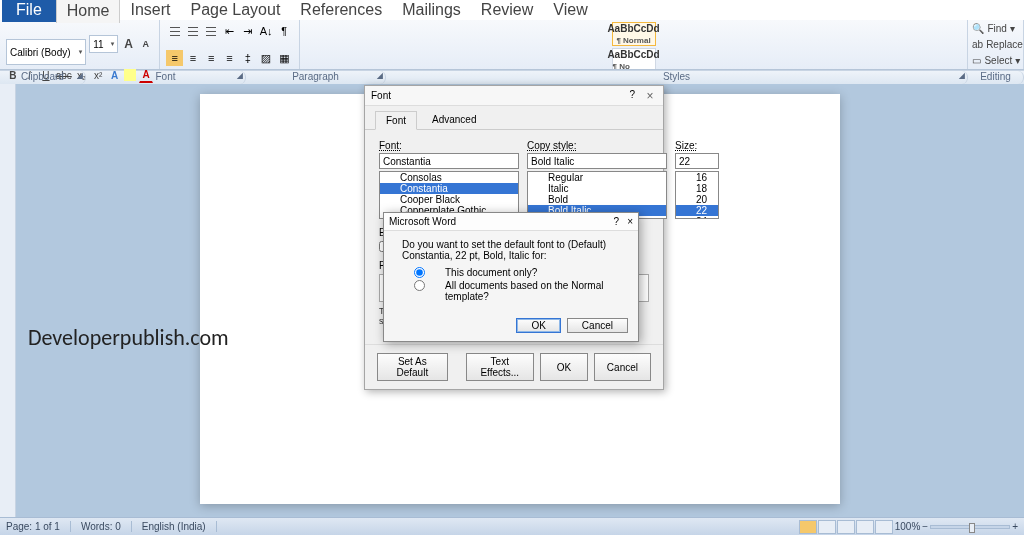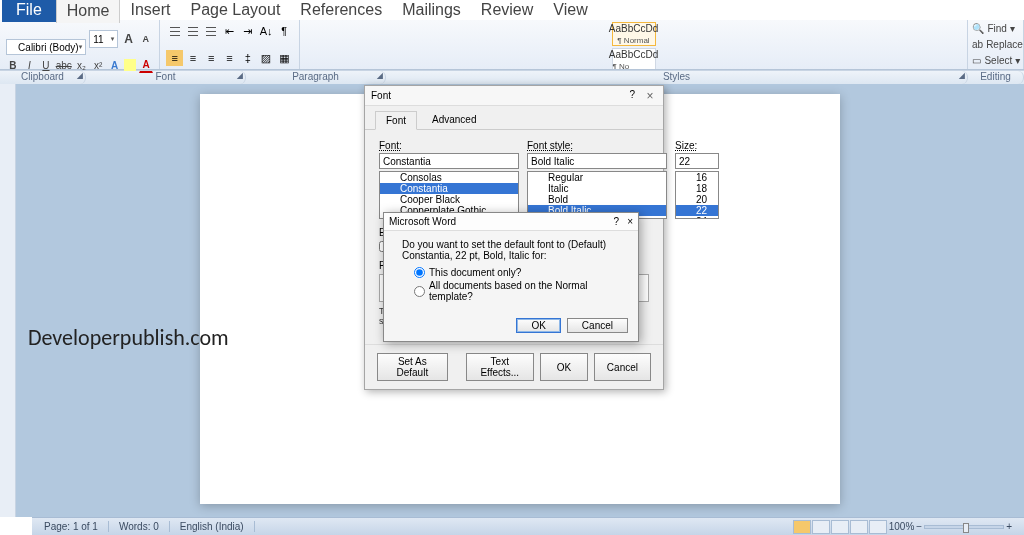--- a/index.html
+++ b/index.html
@@ -24,34 +24,34 @@
 .paste-icon::before { content: ''; position: absolute; top: -3px; left: 5px; width: 10px; height: 5px; background: #888; border-radius: 2px; }
 .clip-side { display: flex; flex-direction: column; gap: 1px; font-size: 10px; padding-top: 2px; }
 .clip-item { display: flex; align-items: center; gap: 3px; color: #444; }
 .mini-icon { width: 12px; height: 12px; display: inline-block; }
 .cut-icon { background: linear-gradient(45deg, transparent 45%, #888 45%, #888 55%, transparent 55%); }
 .copy-icon { background: #fff; border: 1px solid #888; box-shadow: 1px 1px 0 #fff, 1px 1px 0 1px #888; width: 9px; height: 10px; }
 .brush-icon { background: #f5c86b; width: 8px; height: 11px; border-radius: 0 0 3px 3px; }
 
 .font-grp { width: 160px; flex-direction: column; gap: 2px; padding: 3px 6px; }
 .font-row { display: flex; gap: 3px; align-items: center; }
-.font-name-sel { width: 90px; height: 16px; border: 1px solid #b5c5d8; background: #fff; font-size: 10px; padding: 1px 3px; display: flex; align-items: center; justify-content: flex-end; margin-top: 16px; }
+.font-name-sel { width: 90px; height: 26px; border: 1px solid #b5c5d8; background: #fff; font-size: 10px; padding: 1px 3px; display: flex; align-items: center; justify-content: space-between; margin-top: 16px; }
 .font-size-sel { width: 32px; height: 18px; border: 1px solid #b5c5d8; background: #fff; font-size: 10px; padding: 1px 3px; display: flex; align-items: center; justify-content: space-between; }
 .tiny-btn { width: 16px; height: 16px; display: flex; align-items: center; justify-content: center; font-size: 10px; color: #444; border: 1px solid transparent; }
 .dd-arrow { font-size: 7px; color: #555; }
 .Aa-grow { font-size: 12px; font-weight: bold; }
 .Aa-shrink { font-size: 9px; font-weight: bold; }
 
 .para-grp { width: 140px; flex-direction: column; gap: 2px; padding: 3px 6px; }
 .para-row { display: flex; gap: 1px; }
 .para-btn { width: 18px; height: 16px; display: flex; align-items: center; justify-content: center; border: 1px solid transparent; }
 .bullets { background-image: repeating-linear-gradient(#555 0 1px, transparent 1px 4px); width: 10px; height: 9px; }
 
 .styles-grp { flex: 1; display: flex; align-items: center; gap: 2px; padding: 2px 4px; overflow: hidden; }
-.style-chip { width: 44px; height: 42px; border: 1px solid #d0d8e4; background: #fff; display: flex; flex-direction: column; align-items: center; justify-content: center; font-size: 8px; color: #555; }
+.style-chip { width: 44px; height: 42px; border: 1px solid #d0d8e4; background: #fff; display: flex; flex-direction: column; align-items: center; justify-content: center; font-size: 8px; color: #555; font-weight: bold; }
 .style-chip .sample { font-size: 10px; color: #333; margin-bottom: 2px; }
 .style-chip.sel { border-color: #f5b83d; background: #fff8e8; }
 
 .editing-grp { width: 56px; flex-direction: column; font-size: 10px; padding: 3px 4px; gap: 1px; }
 .edit-item { display: flex; align-items: center; gap: 3px; color: #444; }
 
 
 .ruler-area { height: 14px; background: #e8eef6; border-bottom: 1px solid #c8d4e3; display: flex; align-items: center; padding-left: 200px; font-size: 8px; color: #6a7a90; position: relative; }
 .ruler-ticks span { margin-right: 26px; }
 
@@ -87,28 +87,28 @@
 .dlg-buttons { display: flex; justify-content: space-between; padding: 8px 12px; border-top: 1px solid #ddd; margin-top: 8px; gap: 6px; }
 .dlg-buttons-left { display: flex; gap: 18px; }
 .dlg-buttons-right { display: flex; gap: 6px; }
 .dlg-btn { padding: 2px 12px; border: 1px solid #888; background: linear-gradient(#fdfdfd,#e5e5e5); font-size: 10px; min-width: 48px; }
 
 
 .confirm-dialog { position: absolute; left: 383px; top: 212px; width: 256px; background: #f5f5f5; border: 1px solid #888; box-shadow: 2px 2px 10px rgba(0,0,0,0.35); z-index: 60; font-size: 10px; }
 .confirm-title { height: 18px; display: flex; align-items: center; justify-content: space-between; padding: 0 5px; background: #fdfdfd; border-bottom: 1px solid #ddd; }
 .confirm-body { padding: 8px 18px; }
 .confirm-msg { font-size: 10px; margin-bottom: 6px; }
-.radio-row { display: flex; align-items: center; gap: 4px; font-size: 10px; margin: 2px 0 2px 12px; }
+.radio-row { display: flex; align-items: flex-start; gap: 20px; font-size: 10px; margin: 2px 0 2px 12px; }
 .radio-row input { width: 11px; height: 11px; }
 .confirm-btns { display: flex; justify-content: flex-end; gap: 6px; padding: 6px 10px 8px; }
 .confirm-btn { padding: 1px 14px; border: 1px solid #888; background: linear-gradient(#fdfdfd,#e5e5e5); font-size: 10px; }
 .confirm-btn.default { border: 1px solid #3575d4; box-shadow: 0 0 0 1px #8fb8e8 inset; }
 
 
-.status-bar { position: absolute; bottom: 0; left: 0; right: 0; height: 18px; background: linear-gradient(#dfe8f3,#c6d5e8); border-top: 1px solid #a8bcd4; display: flex; align-items: center; font-size: 10px; color: #3a4a60; padding: 0 12px; justify-content: space-between; margin-left: 32px; }
+.status-bar { position: absolute; bottom: 0; left: 0; right: 0; height: 18px; background: linear-gradient(#dfe8f3,#c6d5e8); border-top: 1px solid #a8bcd4; display: flex; align-items: center; font-size: 10px; color: #3a4a60; padding: 0 6px; justify-content: space-between; }
 .status-left { display: flex; gap: 10px; }
 .status-left span { border-right: 1px solid #a8bcd4; padding-right: 10px; }
 .status-right { display: flex; align-items: center; gap: 2px; }
 .view-btns { display: flex; gap: 1px; }
 .view-btn { width: 18px; height: 14px; border: 1px solid #a8bcd4; background: #e8eef6; }
 .view-btn.active { background: #f5c86b; }
 .zoom-slider { width: 80px; height: 4px; background: #c6d5e8; position: relative; border: 1px solid #a8bcd4; }
 .zoom-thumb { position: absolute; left: 38px; top: -3px; width: 6px; height: 10px; background: #e8eef6; border: 1px solid #888; }
 </style>
 </head>
@@ -256,21 +256,21 @@
         <input class="dlg-input" value="Constantia" style="">
         <div class="dlg-list">
           <div>Consolas</div>
           <div class="sel">Constantia</div>
           <div>Cooper Black</div>
           <div>Copperplate Gothic Bold</div>
           <div>Copperplate Gothic Light</div>
         </div>
       </div>
       <div class="dlg-col" style="flex:1">
-        <label>Font style:</label>
+        <label>Copy style:</label>
         <input class="dlg-input" value="Bold Italic" style="">
         <div class="dlg-list">
           <div>Regular</div>
           <div>Italic</div>
           <div>Bold</div>
           <div class="sel">Bold Italic</div>
         </div>
       </div>
       <div class="dlg-col" style="width:44px">
         <label>Size:</label>

